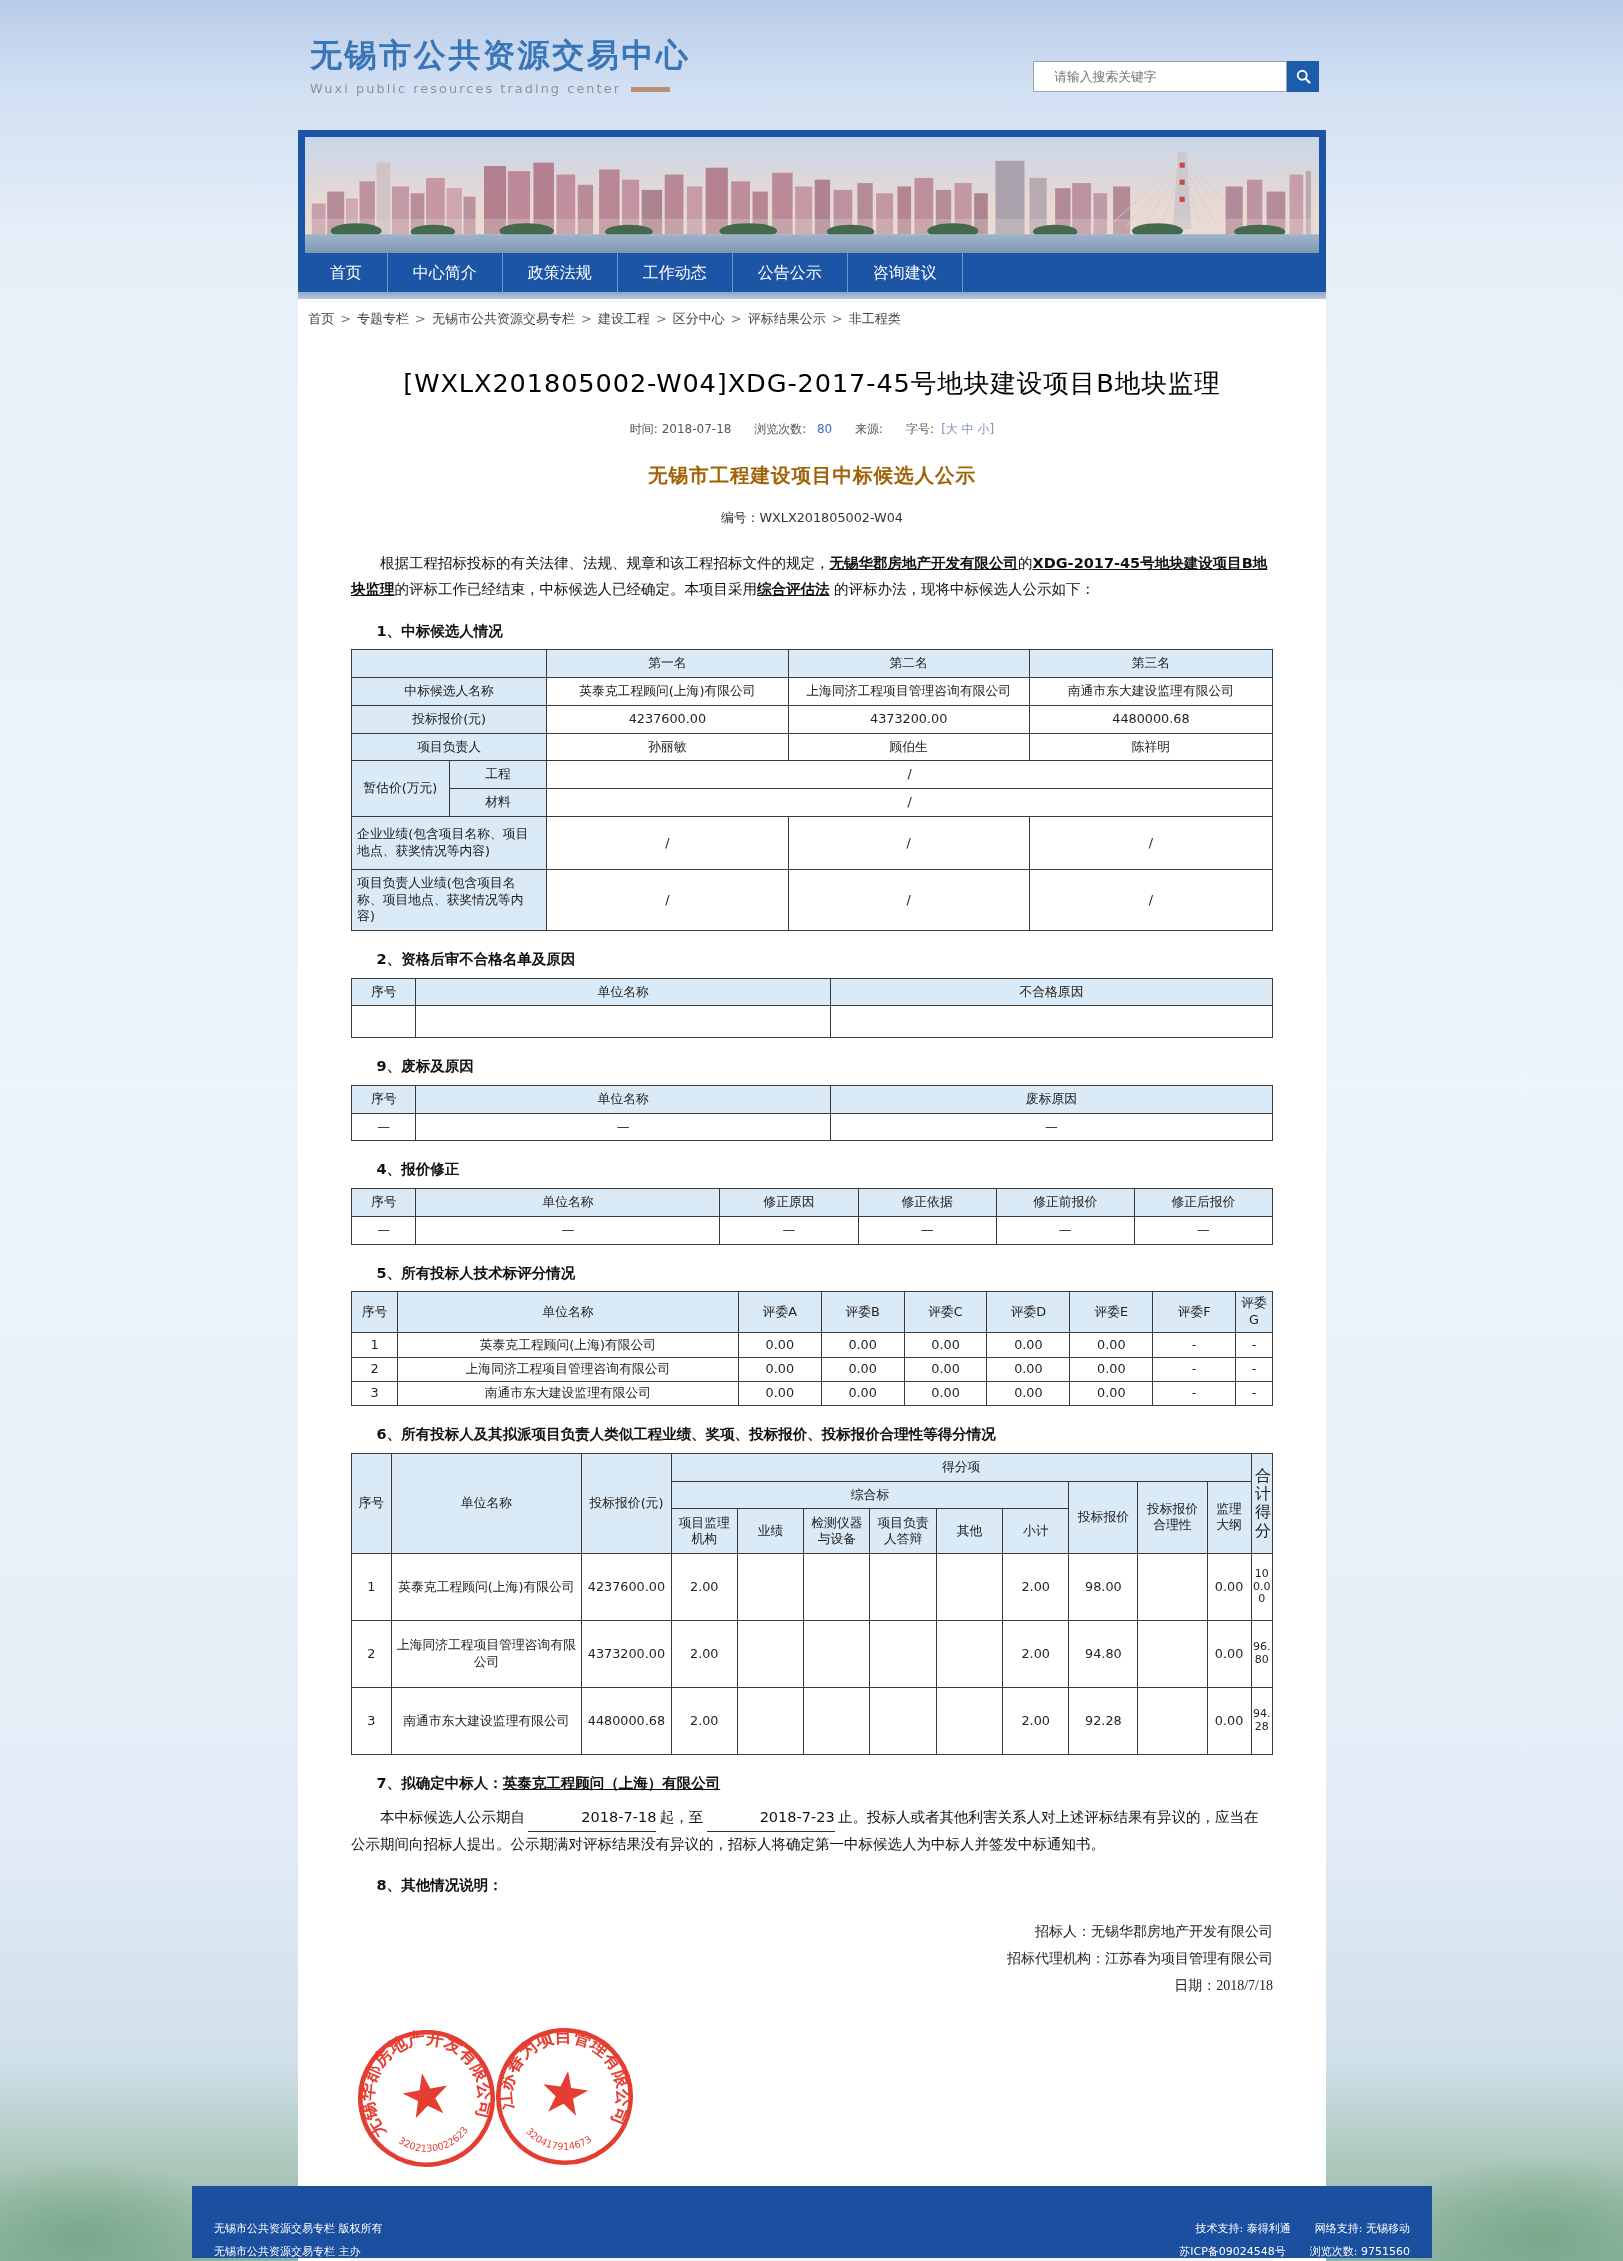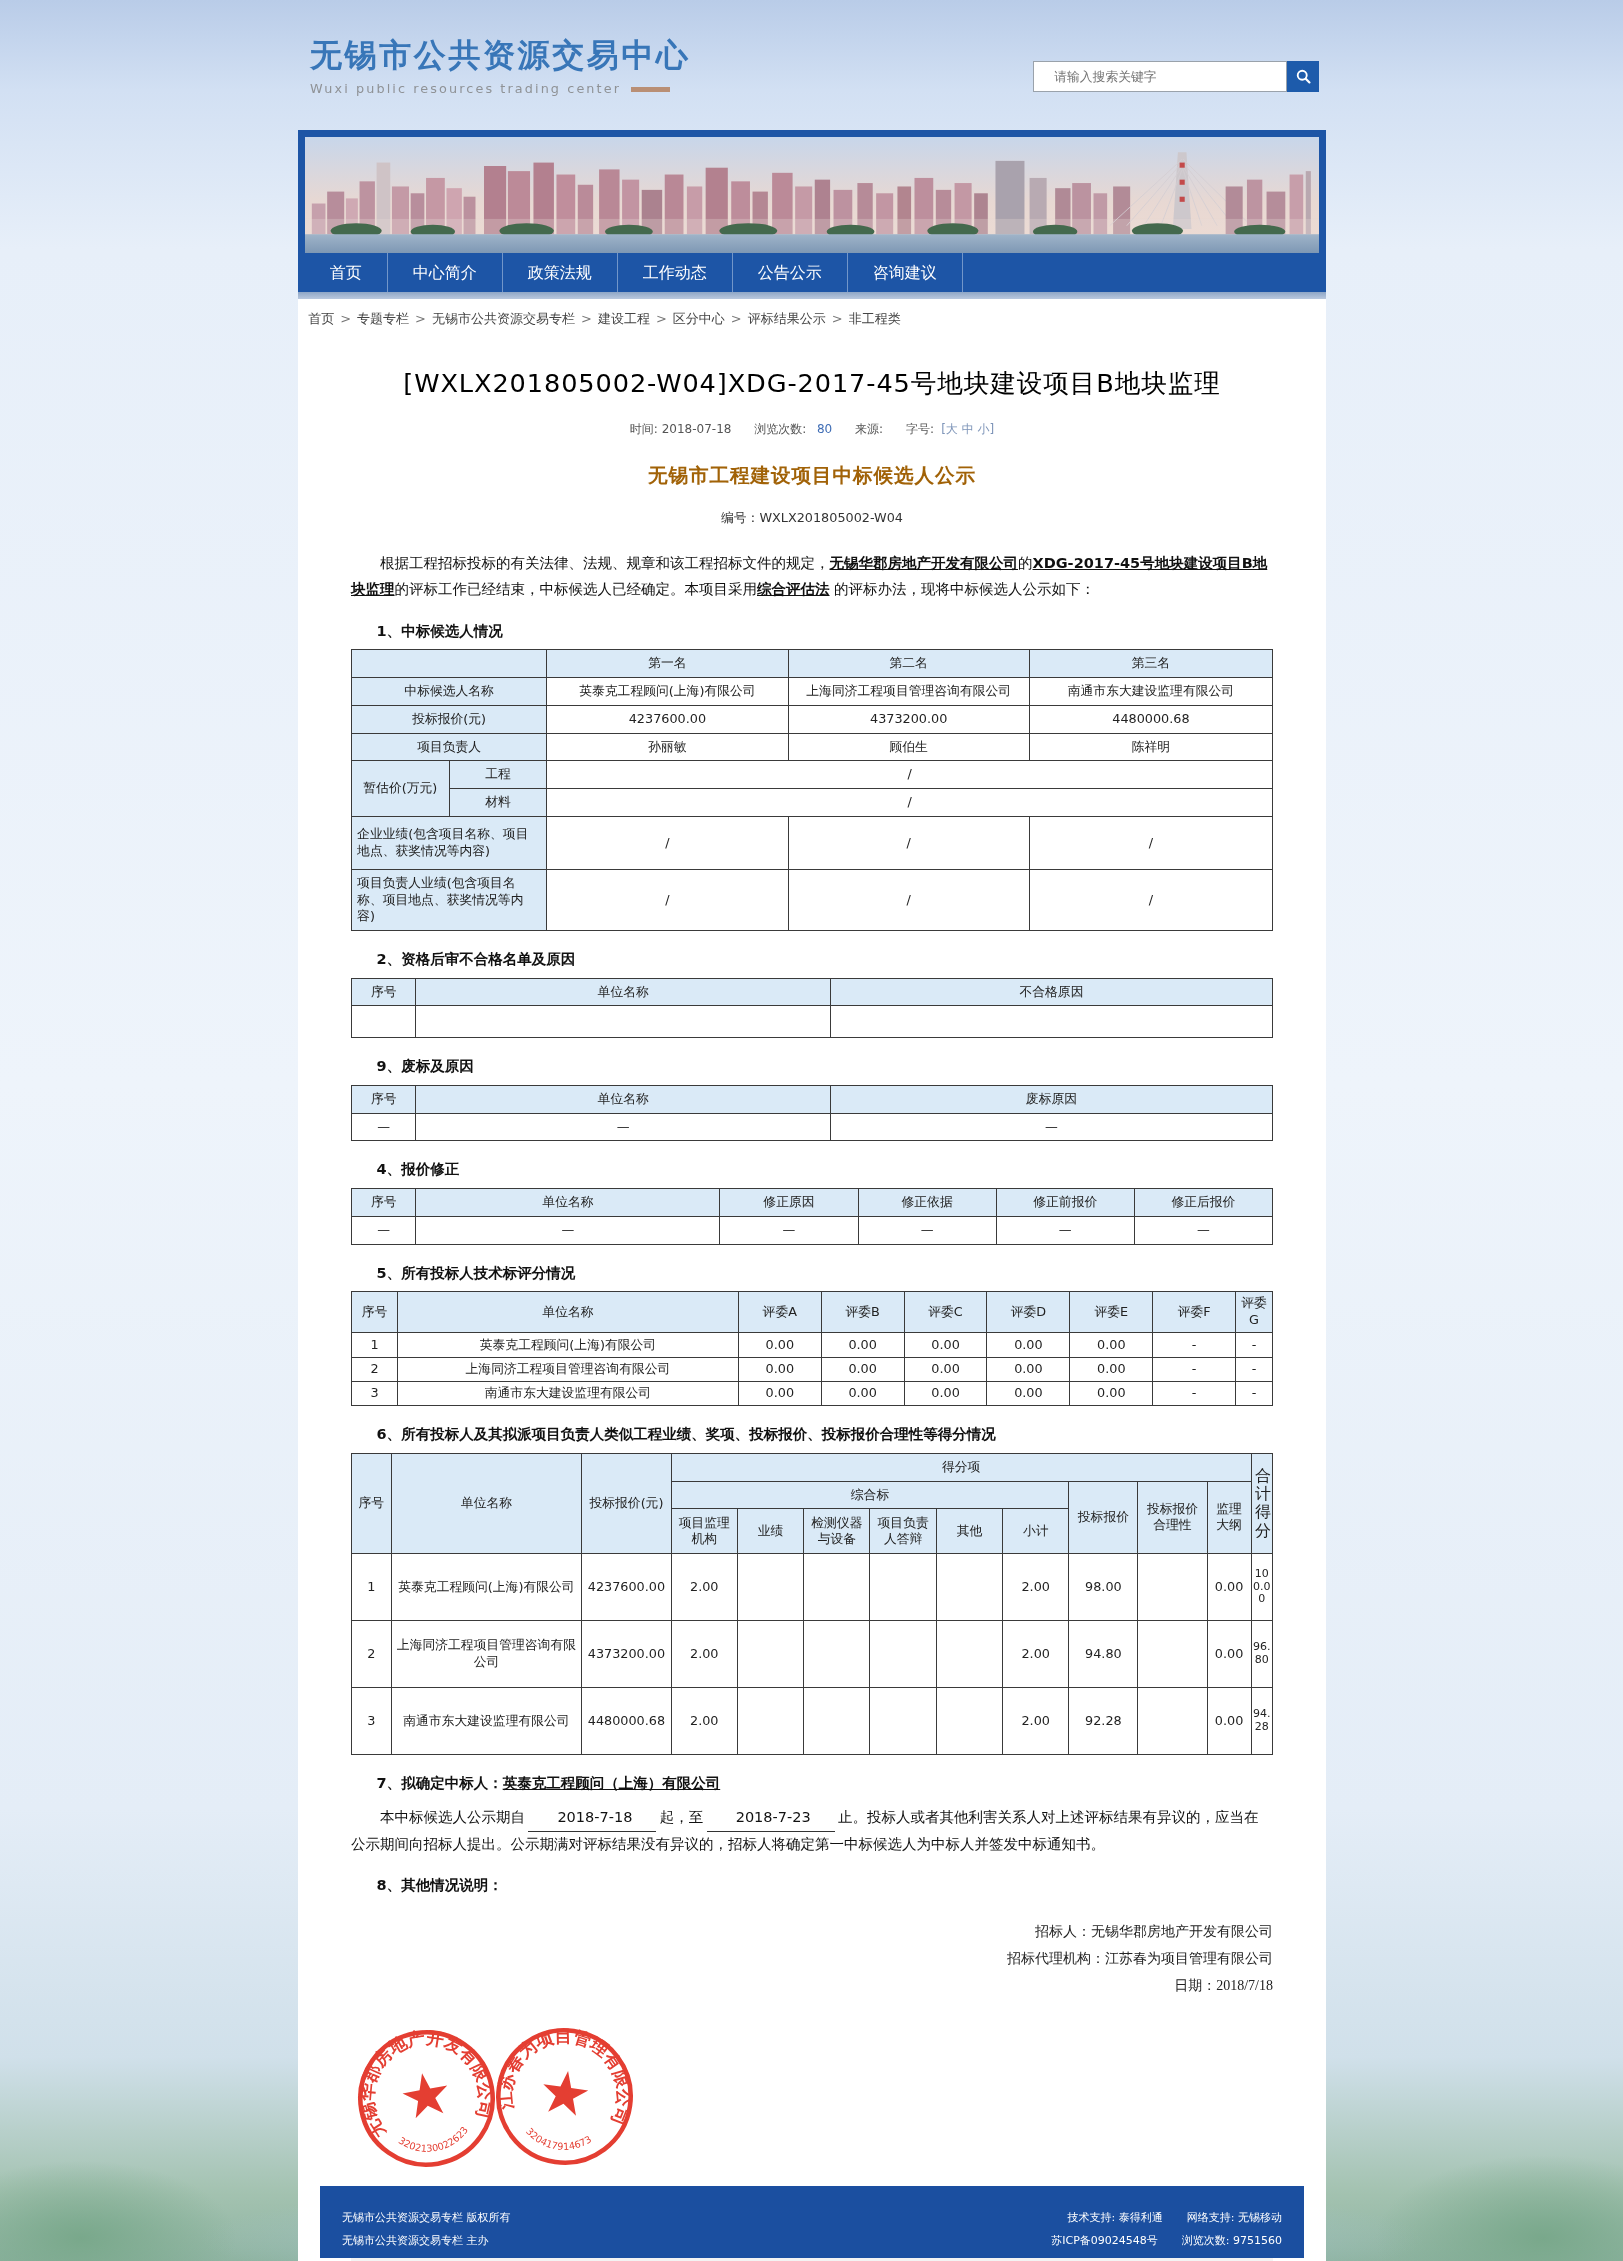--- a/index.html
+++ b/index.html
@@ -39,21 +39,21 @@
   .article { padding:0 53px; color:#222; }
   .art-title { text-align:center; font-size:25.6px; color:#000000; margin-top:29px; font-weight:400; letter-spacing:0.9px; }
   .meta { text-align:center; font-size:12px; color:#555; margin-top:20.5px; }
   .meta .ml { margin-left:19px; }
   .meta .m-views { color:#3f6db5; margin-left:6.8px; }
   .meta .m-size { color:#7d94b8; margin-left:3.4px; cursor:pointer; }
   .notice-title { text-align:center; color:#a16207; font-size:19.6px; font-weight:bold; margin-top:24px; letter-spacing:0.9px; }
   .code-line { text-align:center; font-size:12.8px; margin-top:20.5px; color:#333; }
   .intro { font-size:14.5px; line-height:1.78; text-indent:2em; margin-top:24px; color:#111; }
   .intro b.u, .winner { font-weight:bold; text-decoration:underline; }
-  .udate { display:inline-block; min-width:128px; text-align:left; border-bottom:0.9px solid #333; margin:0 3.4px; }
+  .udate { display:inline-block; min-width:128px; text-align:right; border-bottom:0.9px solid #333; margin:0 3.4px; }
 
   .sec-title { font-size:14.5px; font-weight:bold; margin:19px 0 8.5px 0; padding-left:25.6px; color:#111; }
 
   table.std { width:100%; border-collapse:collapse; border:1.7px solid #3a3a3a; font-size:12.8px; color:#222; text-align:center; table-layout:fixed; }
   .std th, .std td { border:0.9px solid #3a3a3a; padding:5.1px 5.1px; line-height:1.3; word-wrap:break-word; }
   .std th { background:#daeaf7; font-weight:400; }
   .std .lbl { background:#daeaf7; }
   .std .lbl-left { background:#daeaf7; text-align:left; }
   .std .empty-row td { height:32px; }
   .t5 td, .t5 th { padding:3.4px 5.1px; }
@@ -65,21 +65,21 @@
 
   .stamps { display:flex; margin:25.6px 0 0 1.7px; height:150px; }
   .stamp { opacity:.93; }
   .stamp.a { transform:rotate(-10deg); }
   .stamp.b { transform:rotate(8deg); margin-left:-8.5px; margin-top:-1.7px; }
 
   .attach { margin-top:53px; font-size:12px; color:#333; }
   .pagebar { margin-top:6.8px; height:29px; line-height:29px; background:#f3f3f3; text-align:right; font-size:12px; color:#333; padding:0 12px; }
 
   
-  .footer { position:absolute; bottom:3.4px; left:50%; transform:translateX(-50%); width:984px; height:72px; background:#1b4fa0; color:#fff; font-size:11px; line-height:2.15; padding:20px 22px; display:flex; justify-content:space-between; }
+  .footer { position:absolute; bottom:3.4px; left:50%; transform:translateX(-50%); width:1240px; height:72px; background:#1b4fa0; color:#fff; font-size:11px; line-height:2.15; padding:31px 22px; display:flex; justify-content:space-between; }
   .footer .fr { text-align:right; }
   .footer .gap { display:inline-block; width:24px; }
 </style>
 </head>
 <body>
 
 <div class="page">
   <div class="content-col">
 
     <div class="top-header">

